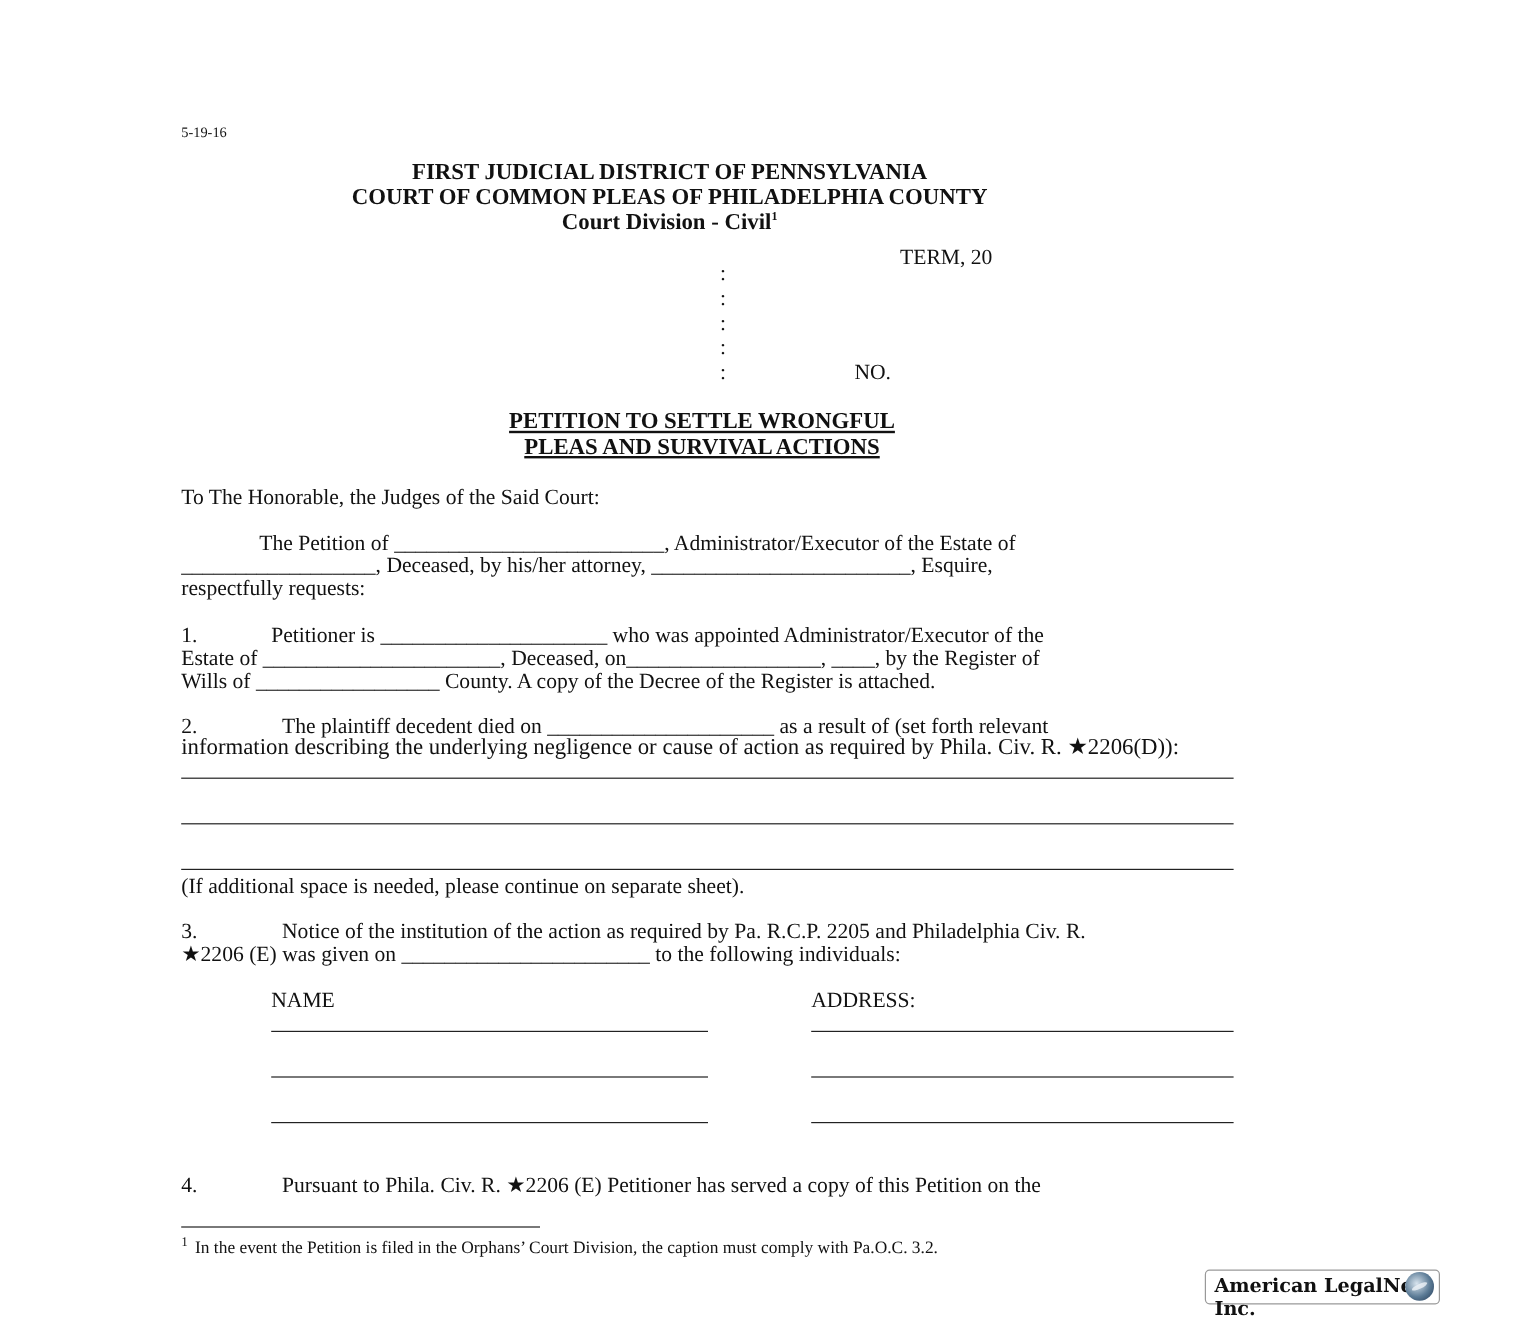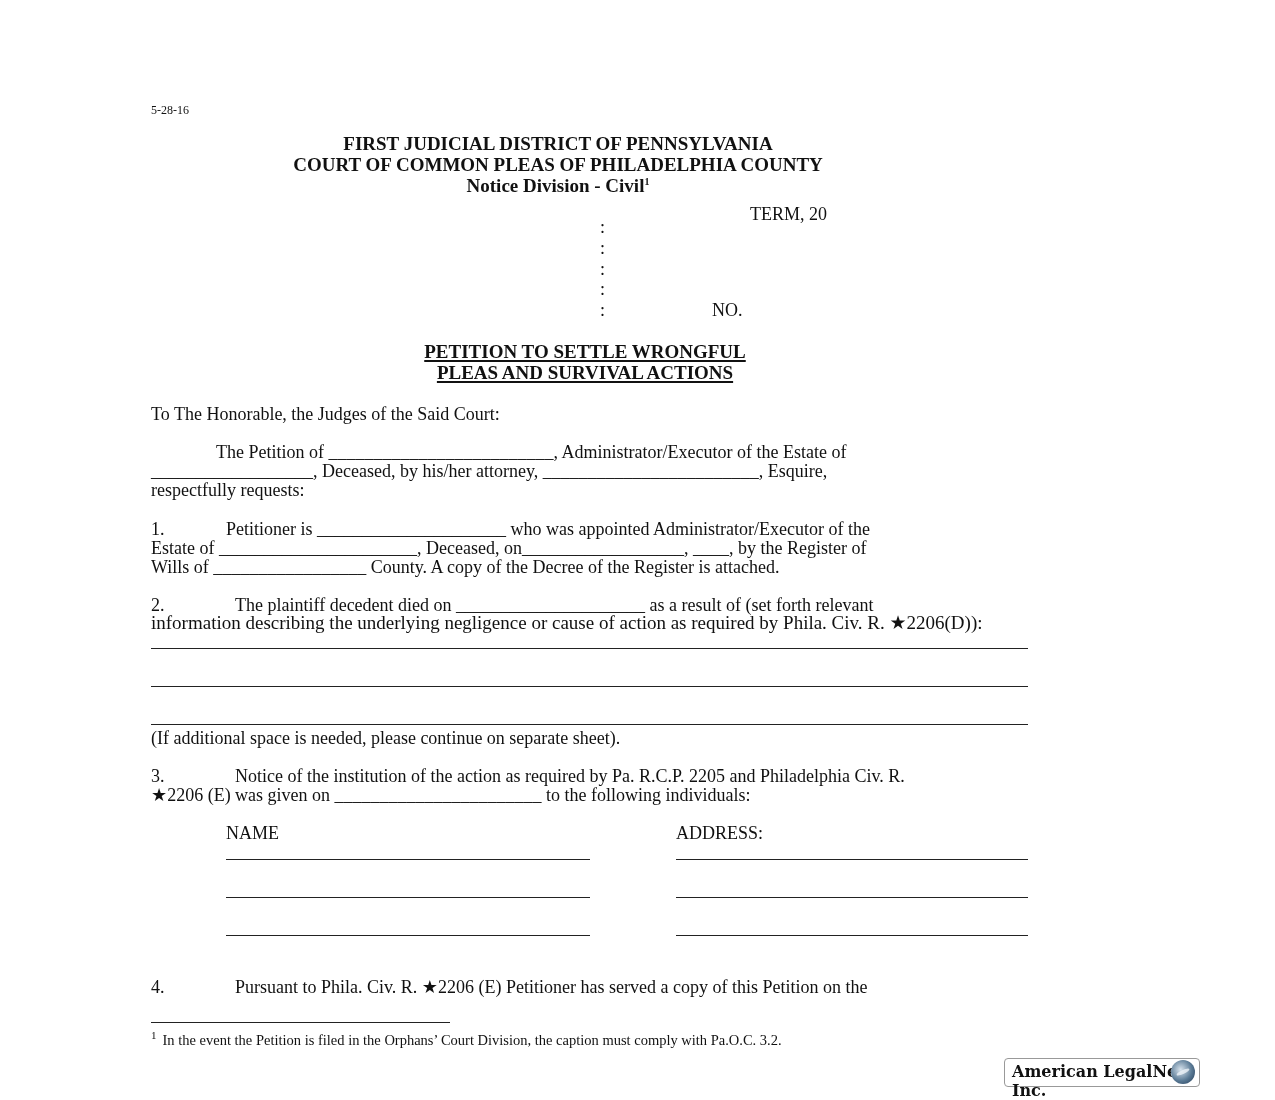--- a/index.html
+++ b/index.html
@@ -23,26 +23,26 @@
   .logo .l2 { position: absolute; left: 7px; top: 14px; font-size: 10px; color: #1a2fa0; text-decoration: underline; font-family: "DejaVu Serif", serif; margin-top: 36px; }
   .logo .globe { position: absolute; right: 4px; top: 1px; width: 24px; height: 24px; border-radius: 50%;
                  background: radial-gradient(circle at 40% 40%, #d8e4ee 0%, #5a7a95 55%, #1f3550 100%); }
   .logo .globe::after { content: ""; position: absolute; left: 5px; top: 10px; width: 14px; height: 4px; border-radius: 50%; background: #eef3f7; opacity: .8; transform: rotate(-25deg); }
 </style>
 </head>
 <body>
 
 <div>
 
-  <div class="abs date" style="left:151px; top:103px;">5-28-16</div>
+  <div class="abs date" style="left:151px; top:103px;">5-19-16</div>
 
   <div class="abs hdr" style="top:133px;">FIRST JUDICIAL DISTRICT OF PENNSYLVANIA</div>
   <div class="abs hdr" style="top:154px;">COURT OF COMMON PLEAS OF PHILADELPHIA COUNTY</div>
   <div class="abs hdr" style="top:175px;">
-    <span>Notice Division - Civil</span><sup>1</sup>
+    <span>Court Division - Civil</span><sup>1</sup>
   </div>
 
   <div>
     <div class="abs t18" style="left:600px; top:217px;">:</div>
     <div class="abs t18" style="left:600px; top:238px;">:</div>
     <div class="abs t18" style="left:600px; top:259px;">:</div>
     <div class="abs t18" style="left:600px; top:279px;">:</div>
     <div class="abs t18" style="left:600px; top:300px;">:</div>
     <div class="abs t18" style="left:750px; top:204px;">TERM, 20</div>
     <div class="abs t18" style="left:712px; top:300px;text-align:center;">NO.</div>

